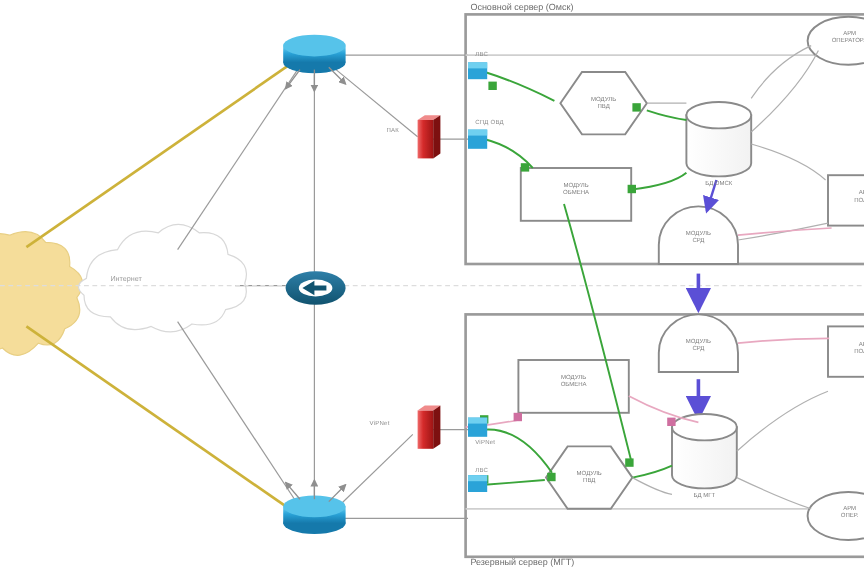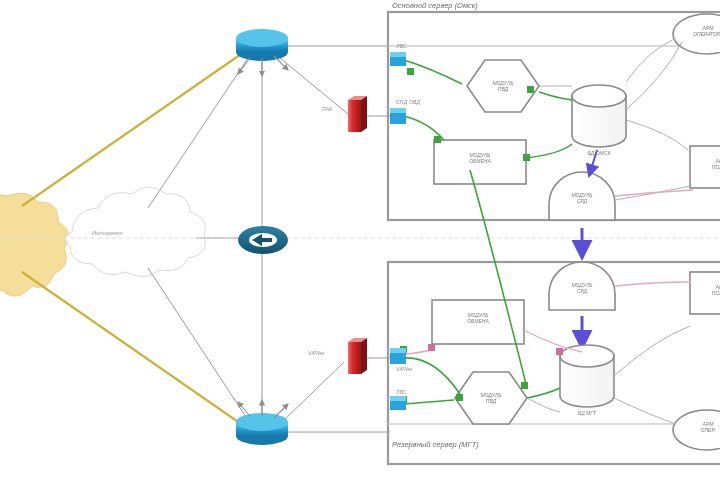--- a/index.html
+++ b/index.html
@@ -1,18 +1,18 @@
 <!DOCTYPE html>
 <html><head>
 <meta charset="utf-8">
 <title>Network Architecture Diagram</title>
 <style>
   html,body{margin:0;padding:0;background:#ffffff;}
   body{font-family:"Liberation Sans",sans-serif;}
-  #stage{position:relative;width:720px;height:480px;overflow:hidden;background:#fff;font-style:italic;}
+  #stage{position:relative;width:720px;height:480px;overflow:hidden;background:#fff;}
   #svg{position:absolute;left:0;top:0;width:720px;height:480px;}
   .blur{filter:blur(0.55px);}
   .lbl{position:absolute;color:#8a8a8a;font-size:5px;letter-spacing:.2px;
        white-space:nowrap;transform-origin:left top;filter:blur(0.5px);}
   .nodetxt{position:absolute;color:#7c7c7c;font-size:5px;text-align:center;
            line-height:6px;white-space:pre-line;filter:blur(0.5px);}
   .blocktitle{position:absolute;color:#6b6b6b;font-size:7.5px;white-space:nowrap;filter:blur(0.5px);}
   .cloudtxt{position:absolute;color:#9a9a9a;font-size:6px;filter:blur(0.6px);}
 </style>
 </head>
@@ -243,21 +243,21 @@
       <rect x="390" y="348" width="16" height="16" fill="#2aa3d8"></rect>
       <rect x="390" y="348" width="16" height="5" fill="#6fd0f0"></rect>
     </g>
     <g>
       <rect x="390" y="396" width="16" height="14" fill="#2aa3d8"></rect>
       <rect x="390" y="396" width="16" height="5" fill="#6fd0f0"></rect>
     </g>
   </svg>
 
   <div class="blocktitle" style="left:392px;top:1px;">Основной сервер (Омск)</div>
-  <div class="blocktitle" style="left:392px;top:440px;">Резервный сервер (МГТ)</div>
+  <div class="blocktitle" style="left:392px;top:464px;">Резервный сервер (МГТ)</div>
 
   <div class="cloudtxt" style="left:92px;top:230px;">Интернет</div>
 
   <div class="lbl" style="left:322px;top:106px;">ПАК</div>
   <div class="lbl" style="left:308px;top:350px;">ViPNet</div>
 
   <div class="lbl" style="left:396px;top:43px;">ЛВС</div>
   <div class="lbl" style="left:396px;top:99px;">СПД ОВД</div>
   <div class="lbl" style="left:396px;top:366px;">ViPNet</div>
   <div class="lbl" style="left:396px;top:389px;">ЛВС</div>

